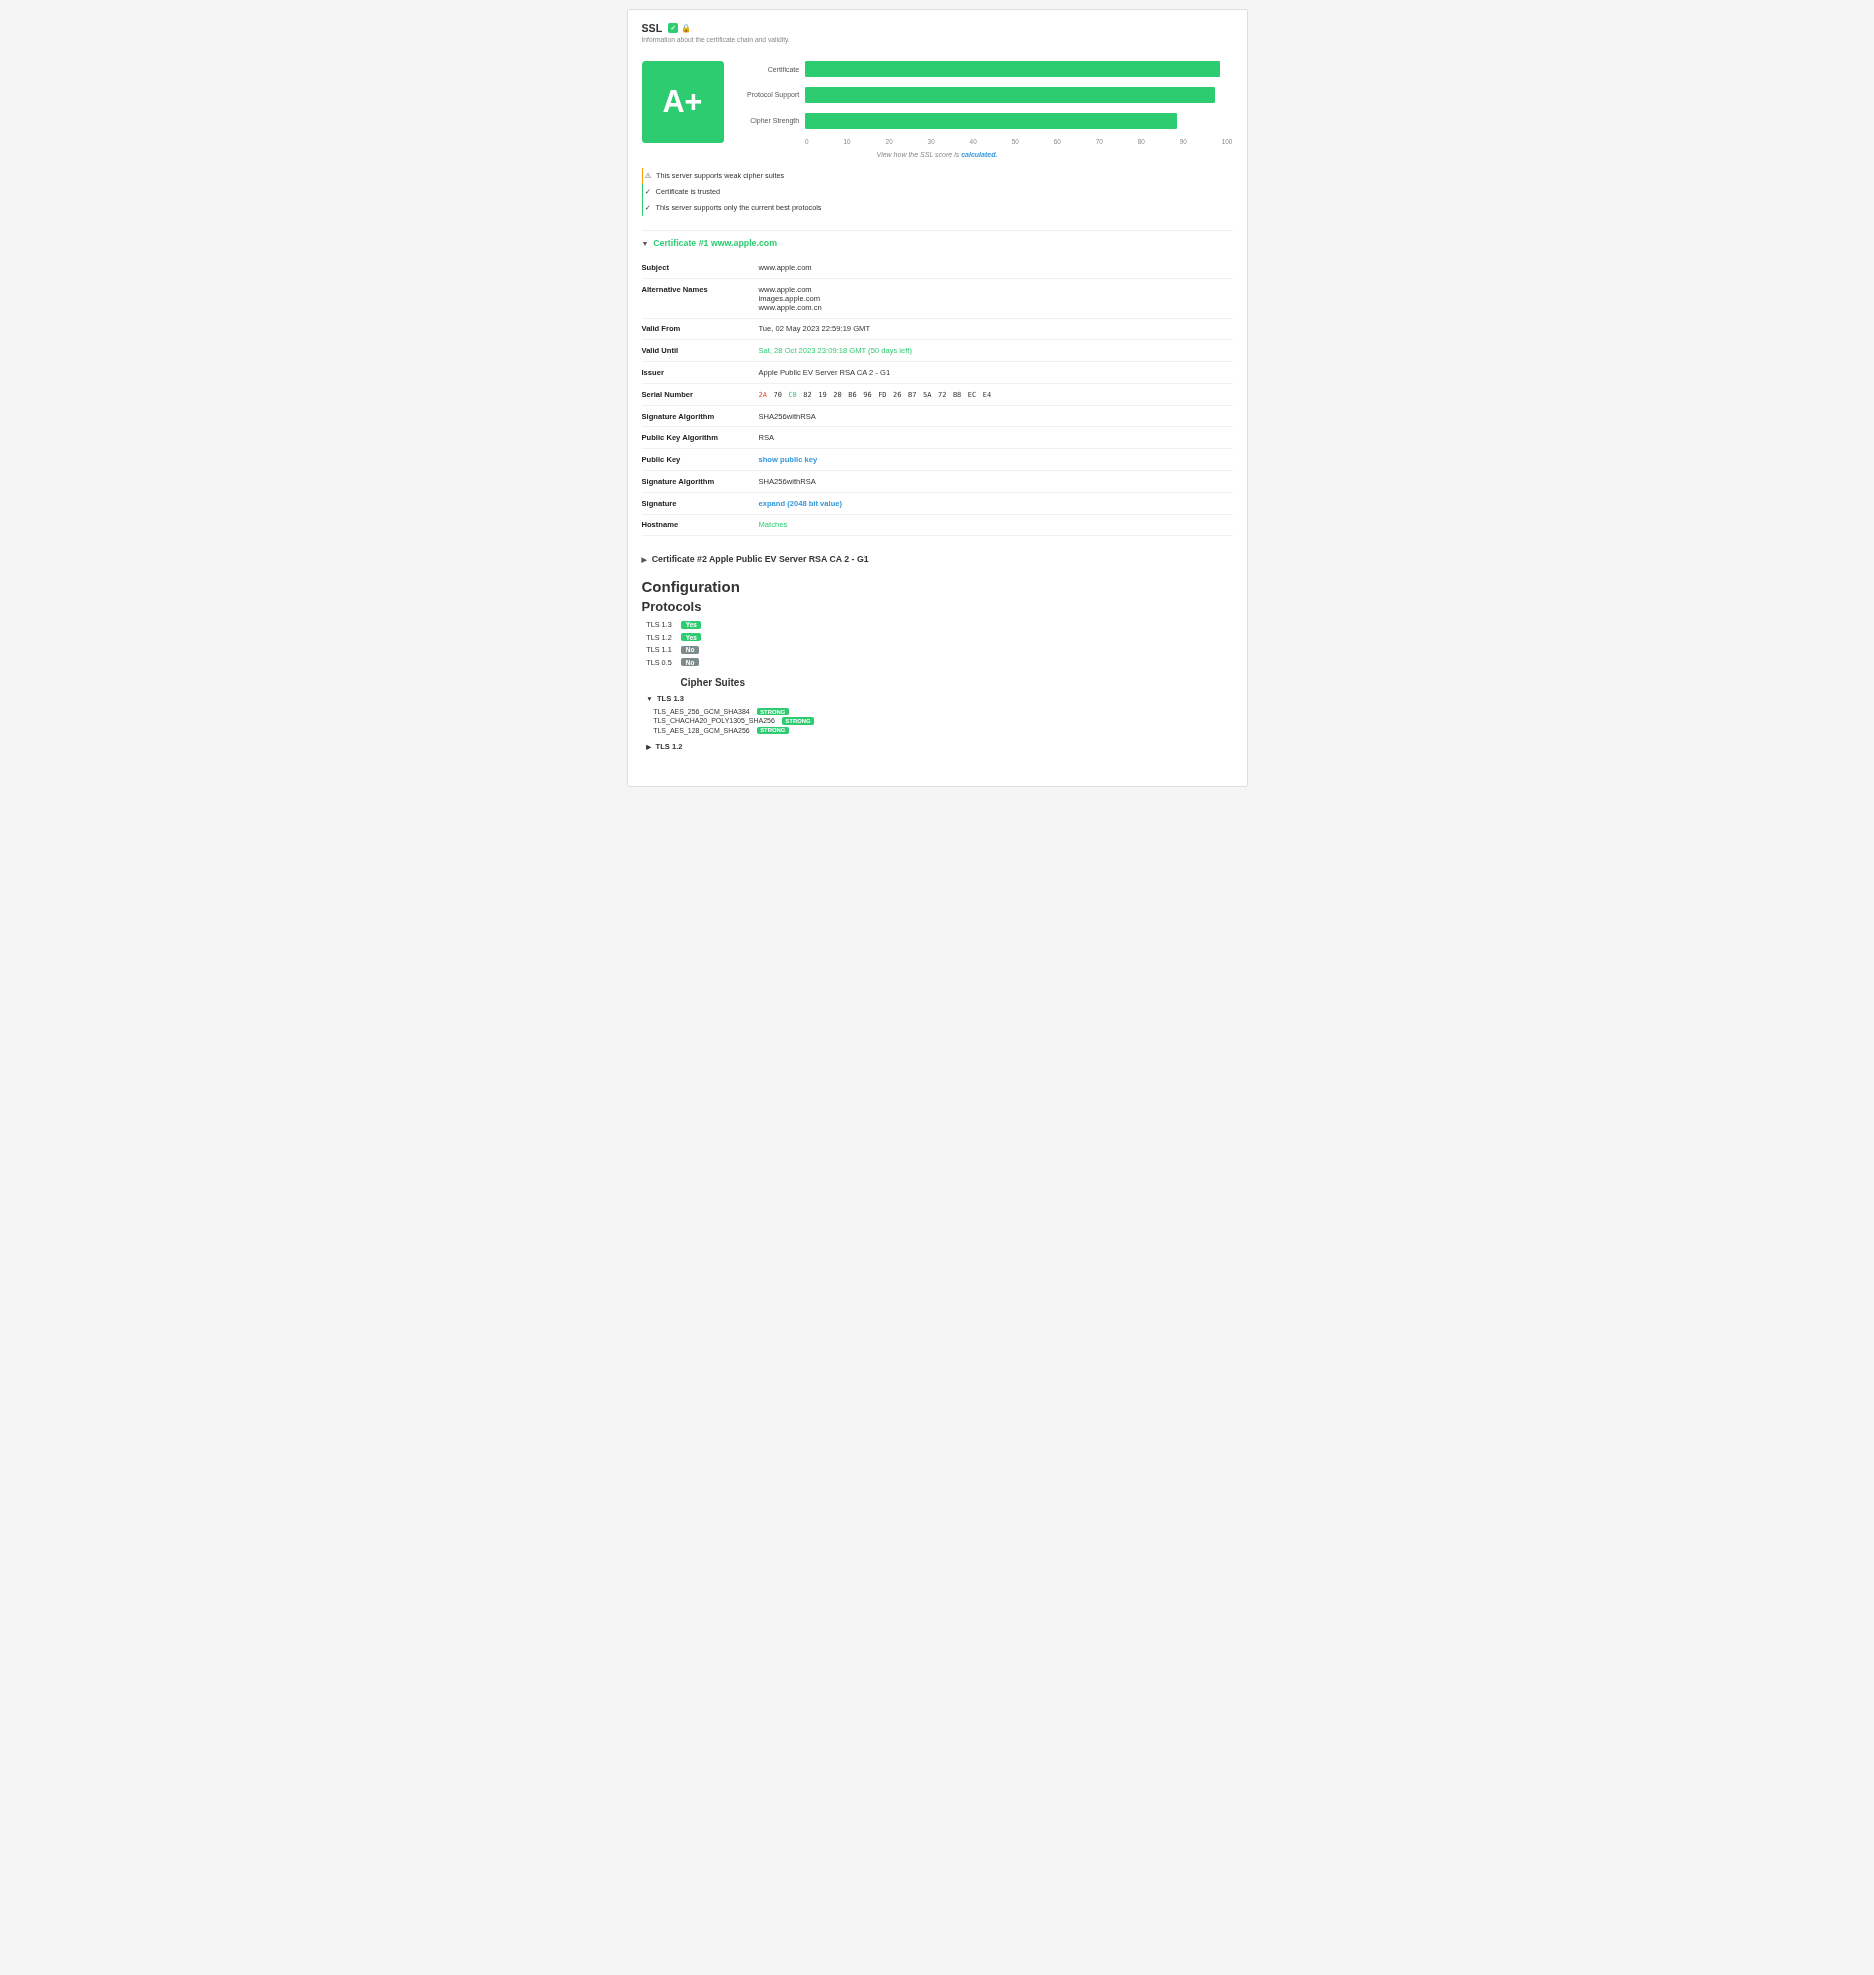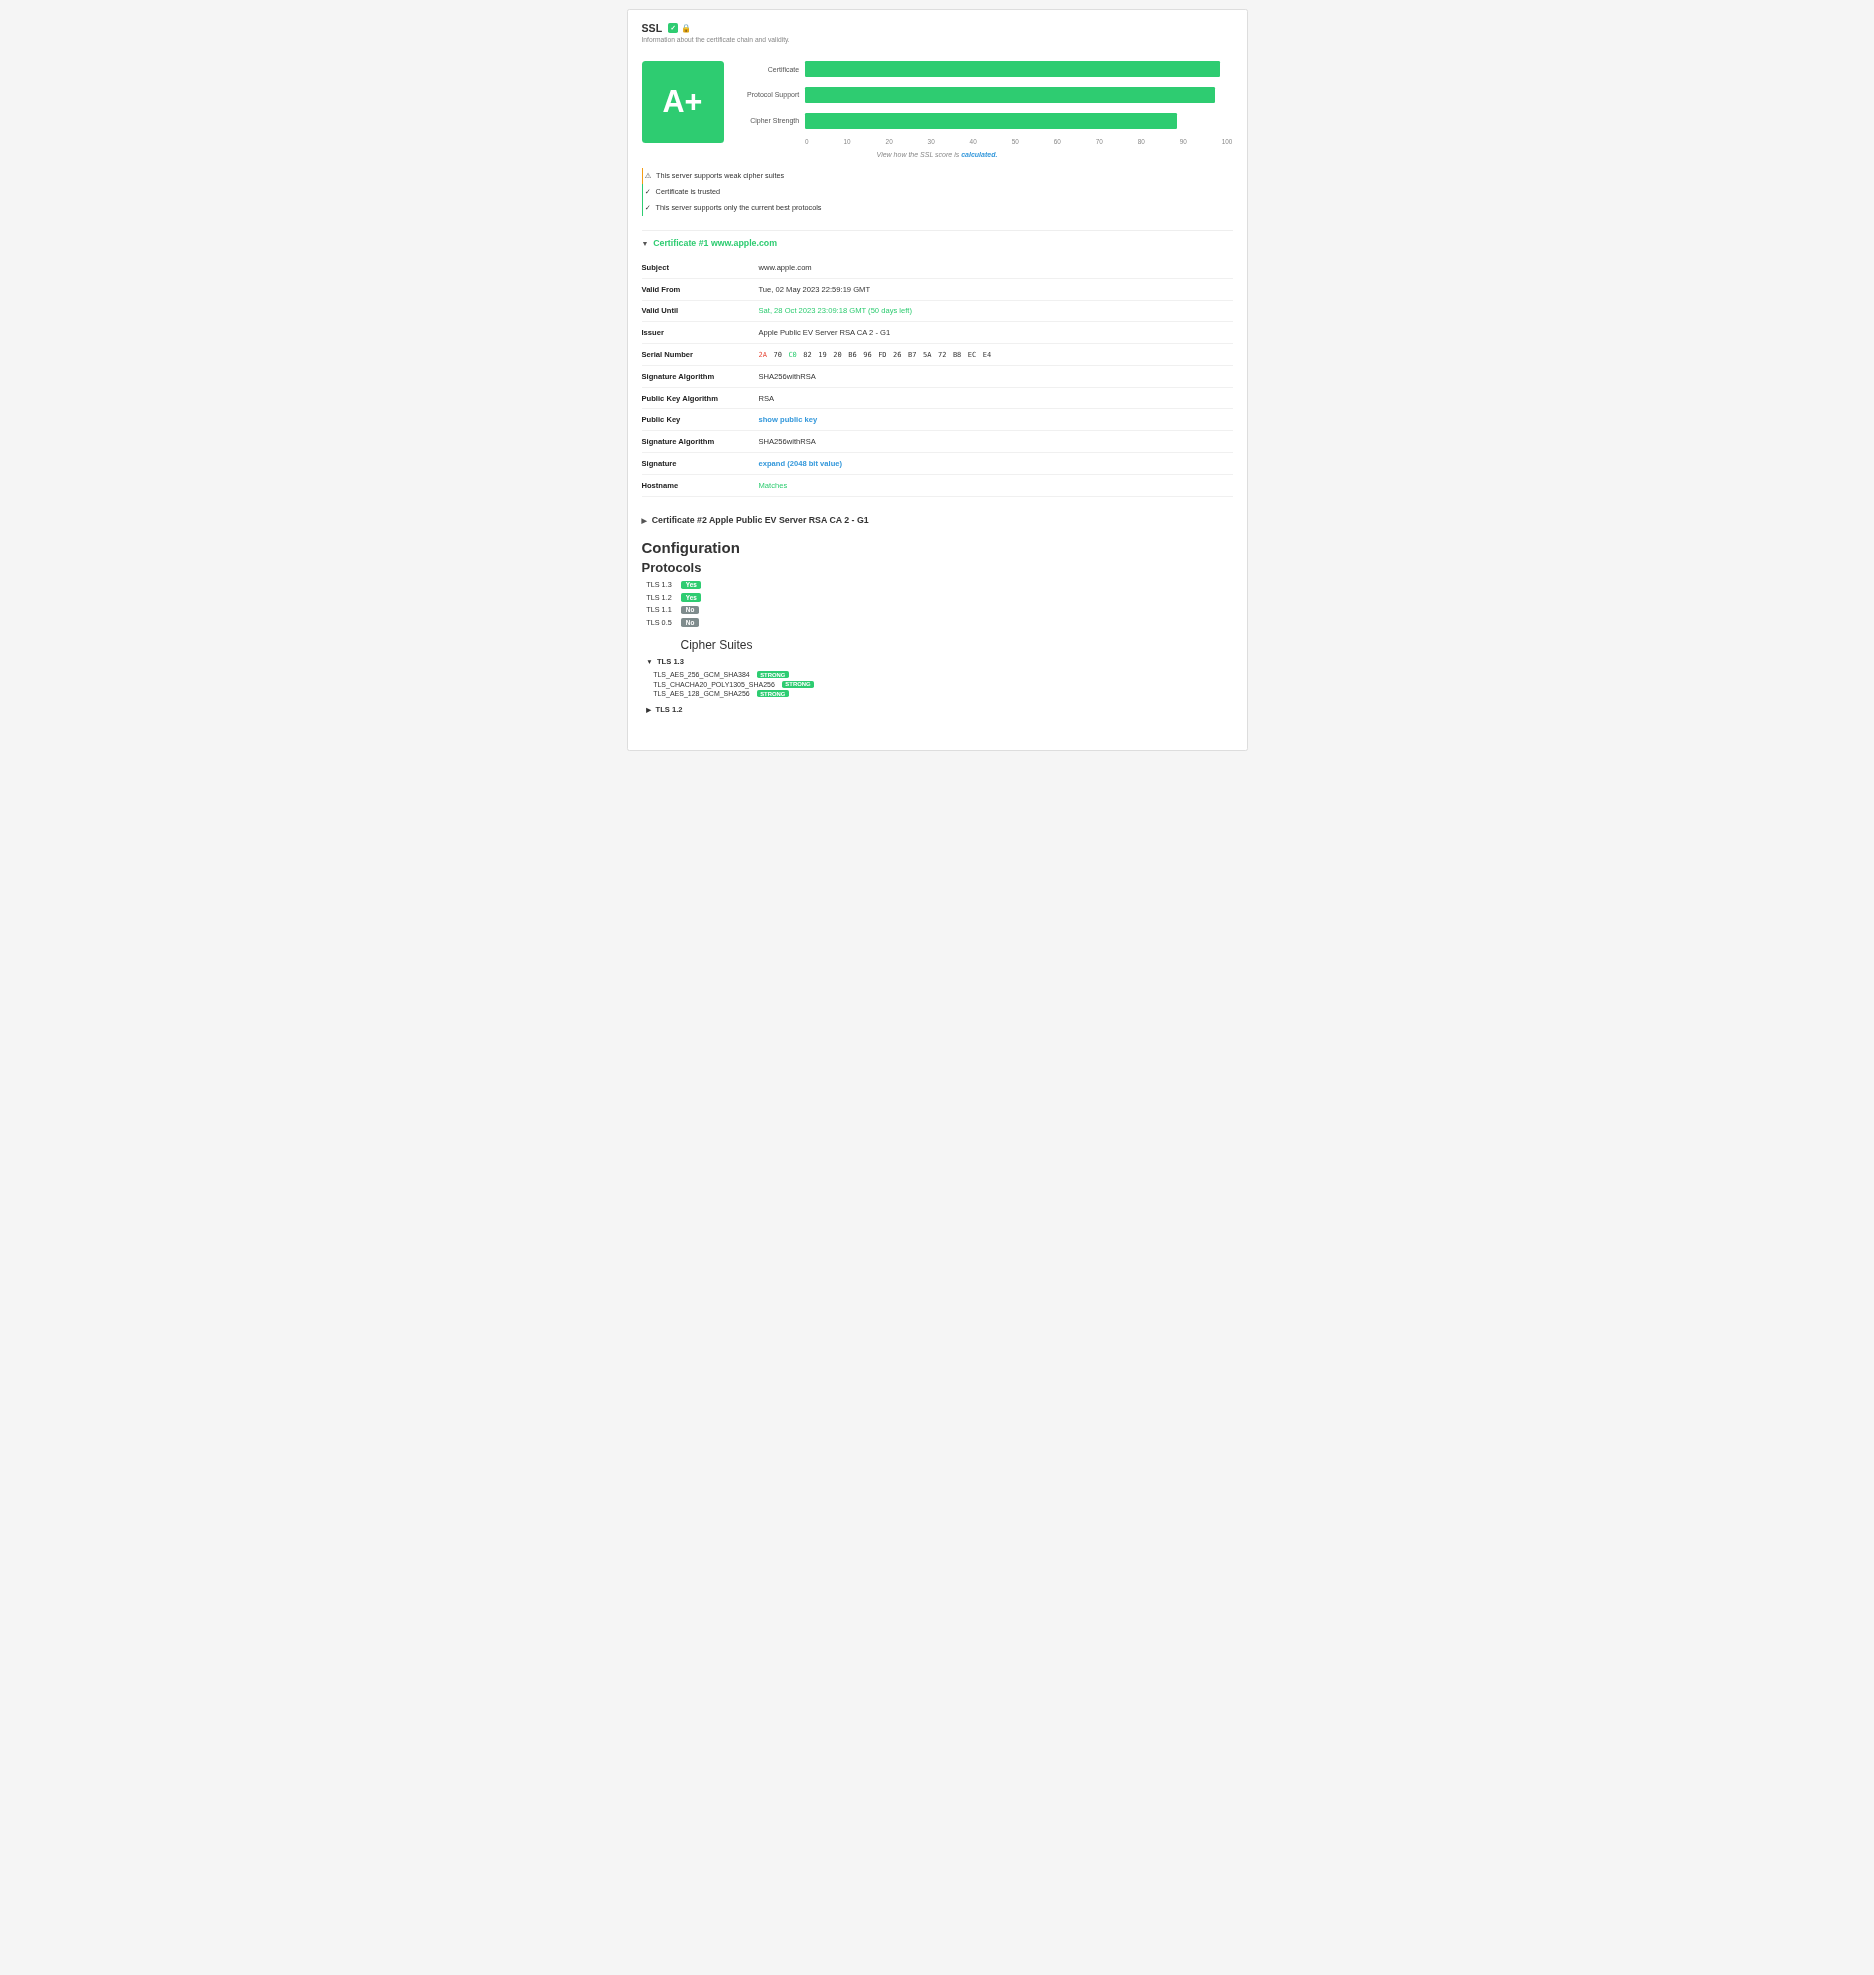--- a/index.html
+++ b/index.html
@@ -236,22 +236,22 @@
       background: #2ecc71;
       color: #fff;
     }
     .badge-no {
       background: #7f8c8d;
       color: #fff;
     }
 
     
     .cipher-suites-title {
-      font-size: 12px;
-      font-weight: 400;
+      font-size: 10px;
+      font-weight: 700;
       color: #333;
       margin: 10.6px 0 5.9px 0;
       padding-left: 39px;
     }
     .tls-group {
       margin-bottom: 8.2px;
       padding-left: 4.7px;
     }
     .tls-group-header {
       font-size: 7.6px;
@@ -367,20 +367,28 @@
   <div class="cert-header">
     <span class="collapse-icon">▼</span>
     <span>Certificate #1 www.apple.com</span>
   </div>
 
   <table class="cert-table">
     <tbody>
       <tr>
         <td>Subject</td>
         <td>www.apple.com</td>
+      </tr>
+      <tr>
+        <td>Alternative Names</td>
+        <td>
+          www.apple.com<br>
+          images.apple.com<br>
+          www.apple.com.cn
+        </td>
       </tr>
       <tr>
         <td>Valid From</td>
         <td>Tue, 02 May 2023 22:59:19 GMT</td>
       </tr>
       <tr>
         <td>Valid Until</td>
         <td>
           <span style="color: #2ecc71;">Sat, 28 Oct 2023 23:09:18 GMT (50 days left)</span>
         </td>

